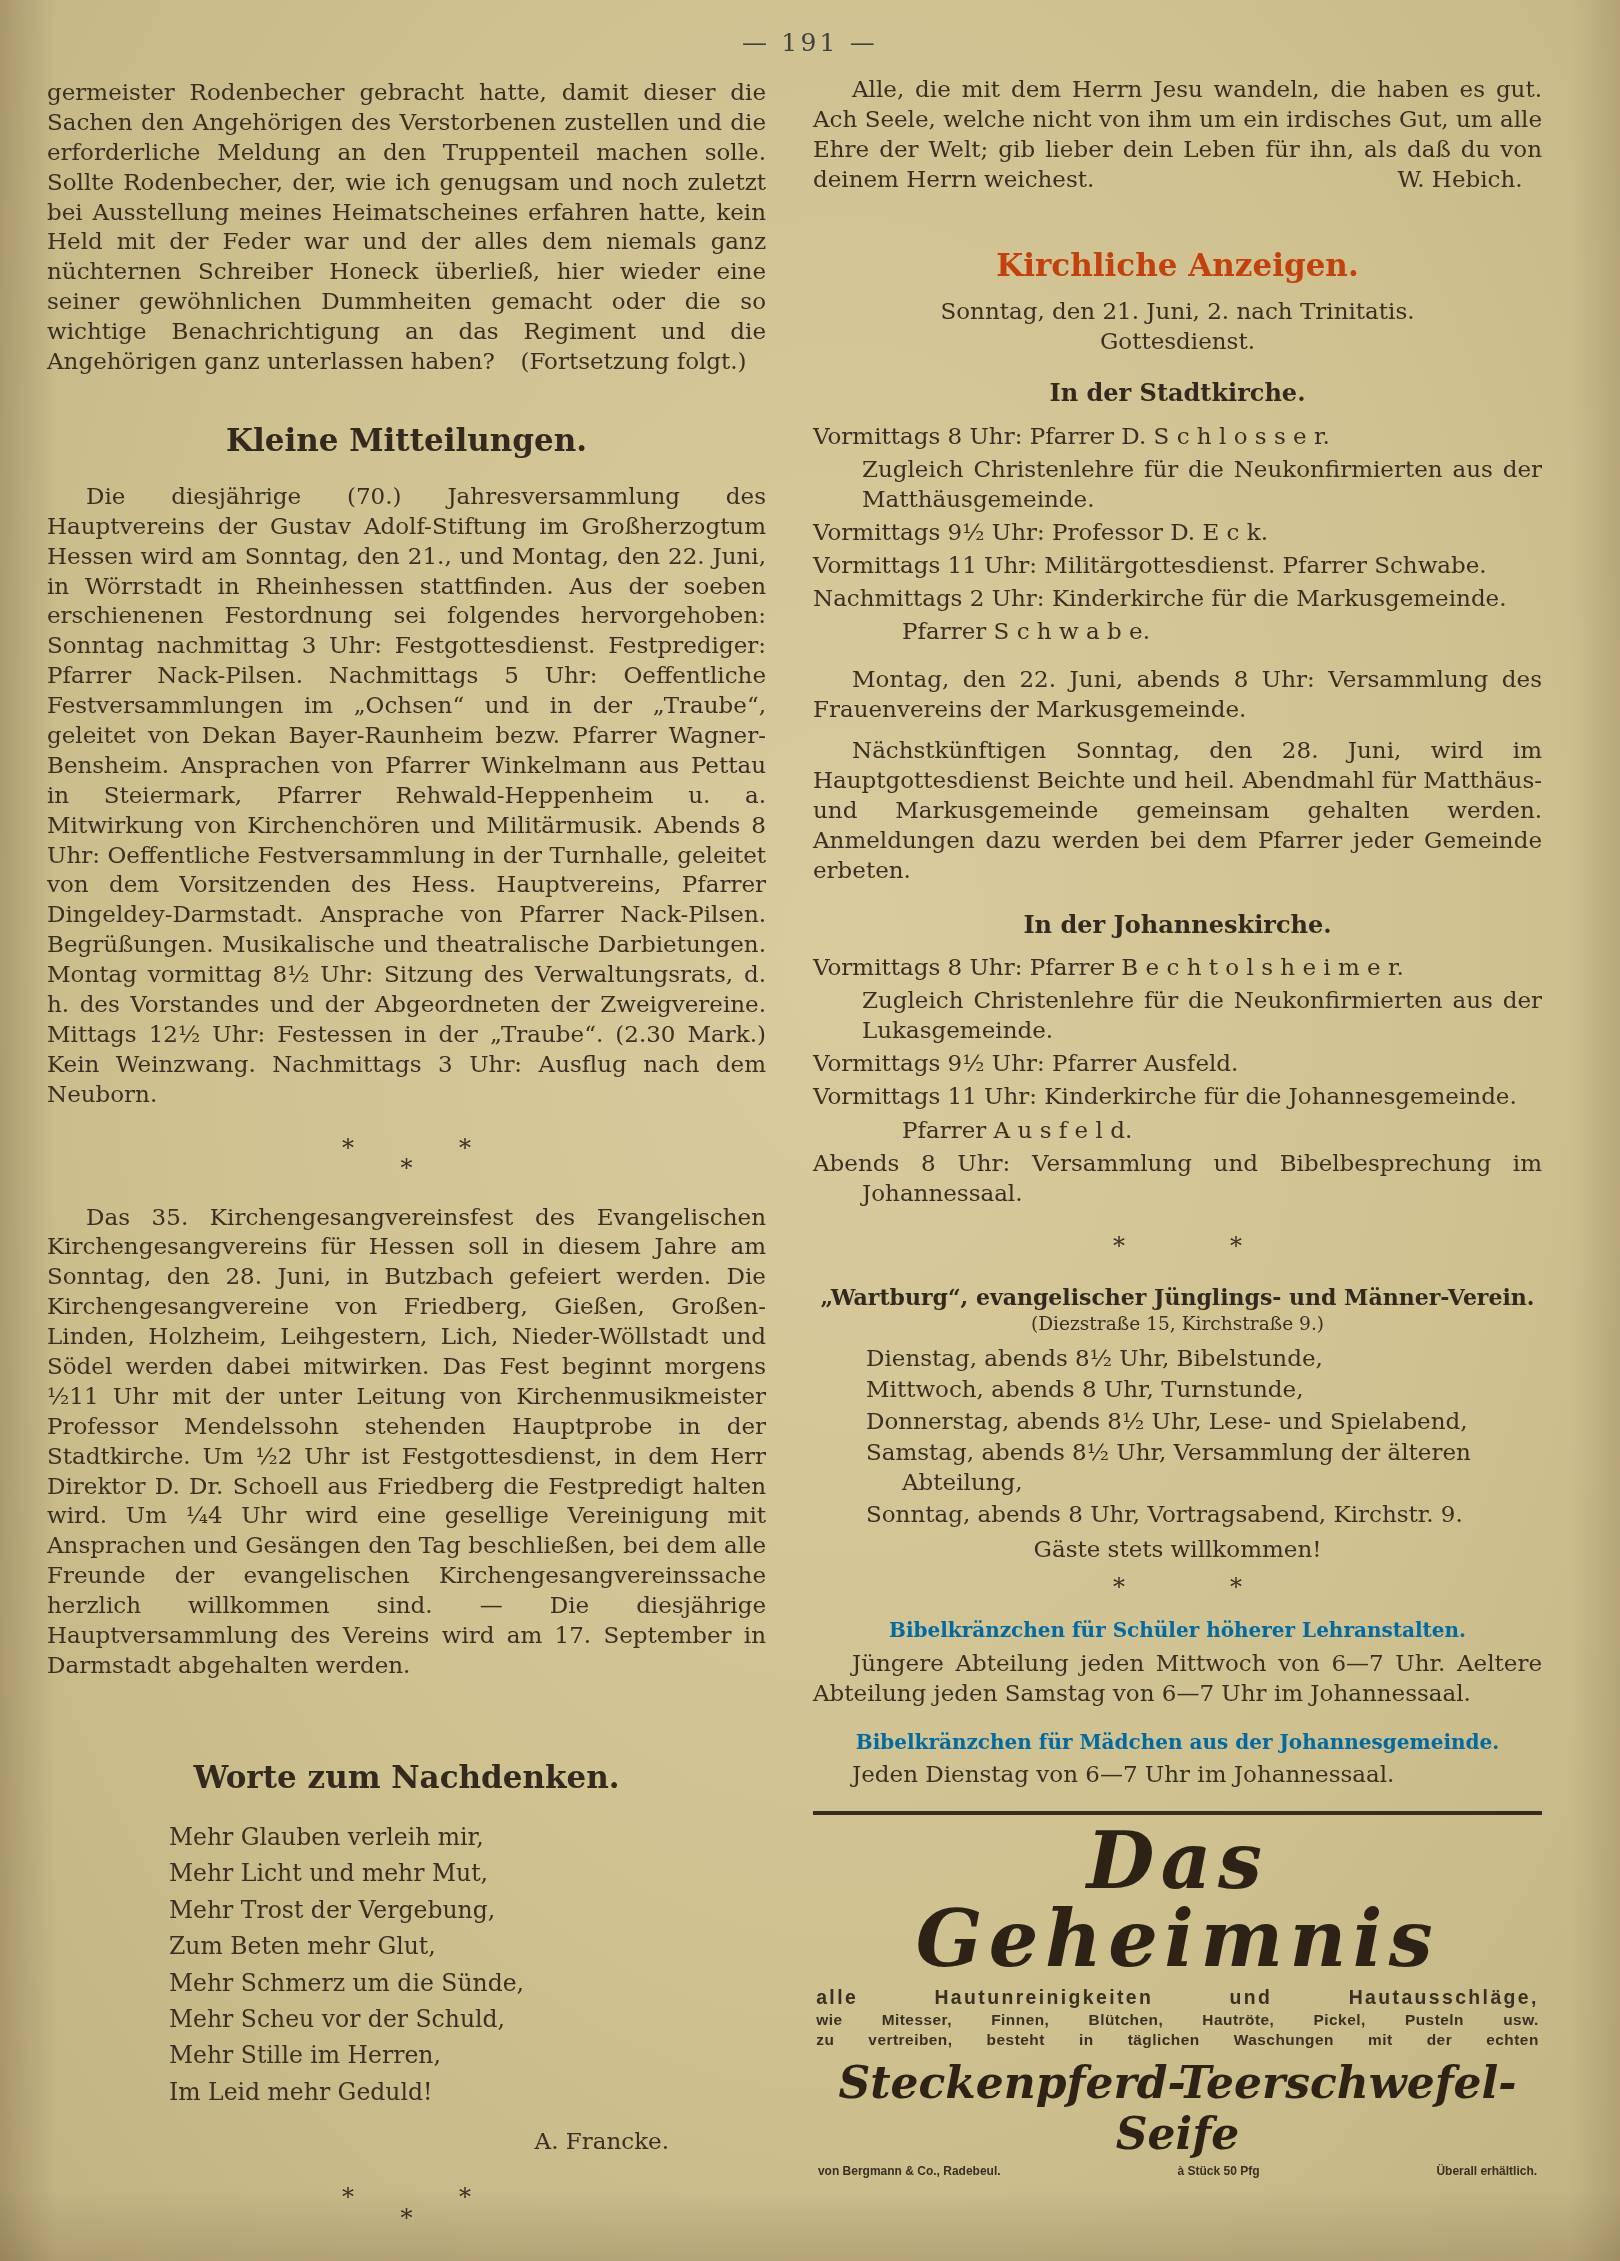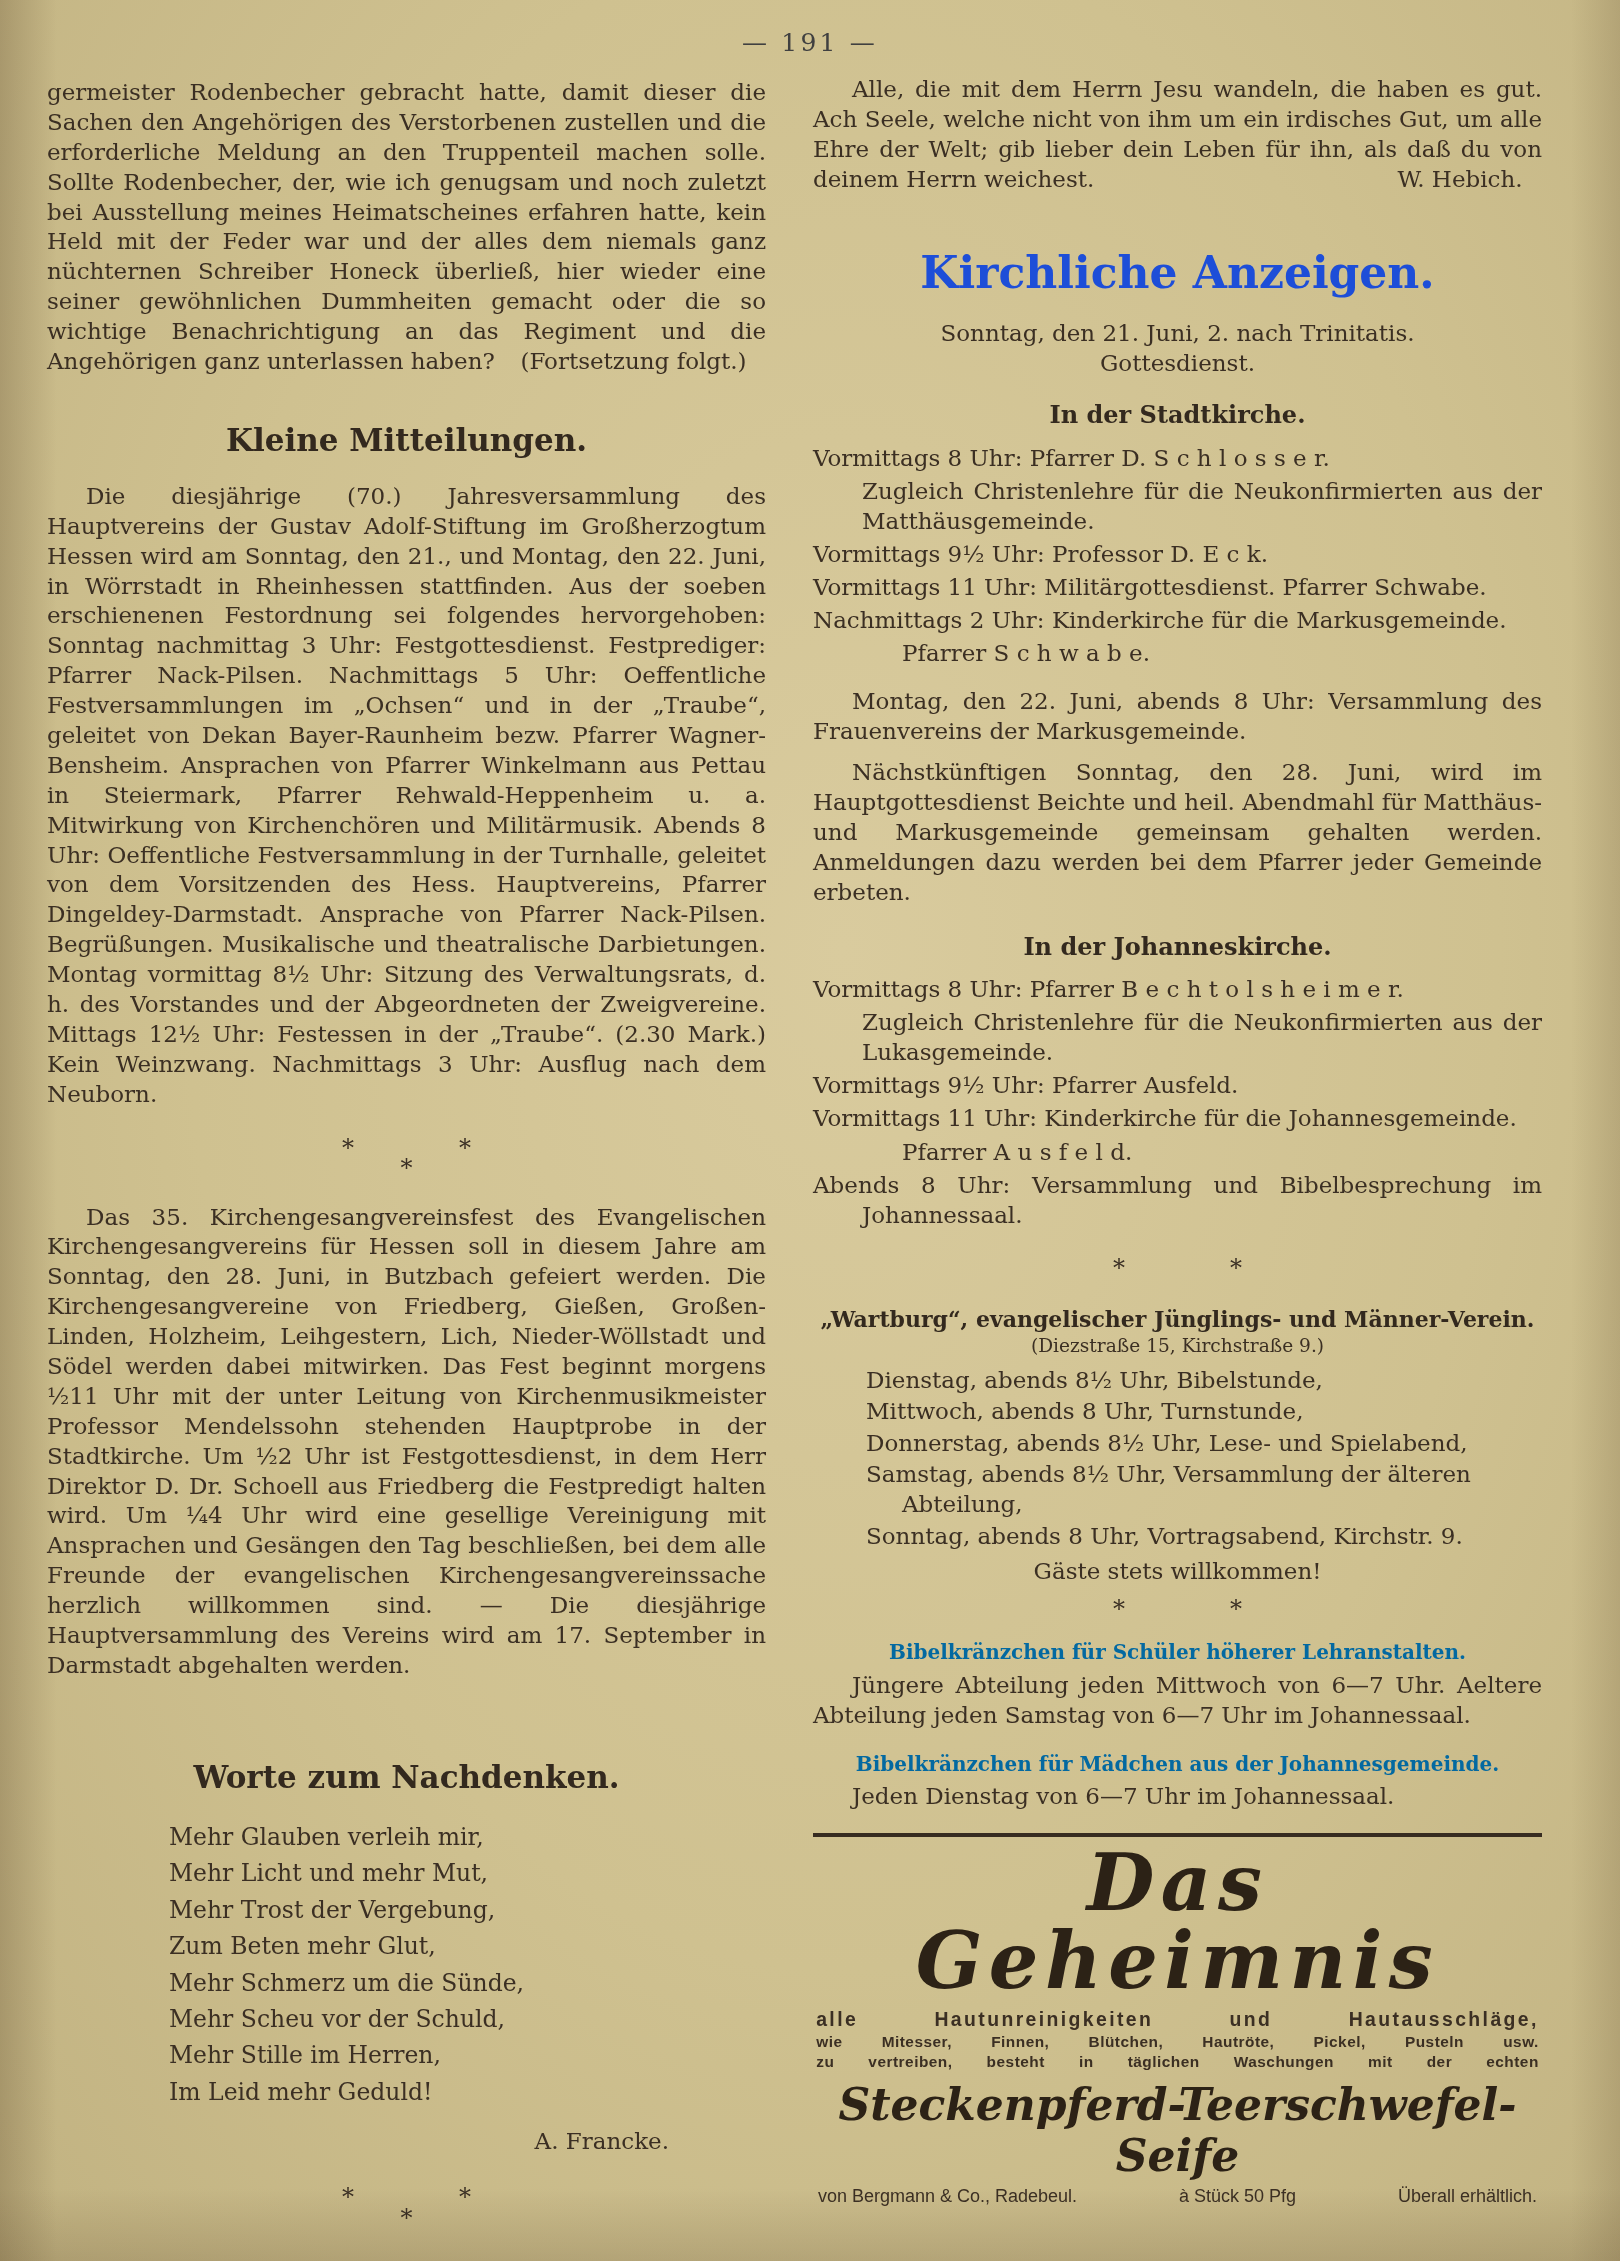--- a/index.html
+++ b/index.html
@@ -15,21 +15,21 @@
   .page-num{position:absolute;top:27.5px;left:0;width:100%;text-align:center;
     font-size:25px;letter-spacing:3.2px;color:#404040;}
   .col{position:absolute;}
   .col-left{left:47px;top:78px;width:719px;}
   .col-right{left:813px;top:75px;width:729px;}
   .body-text{font-size:23px;line-height:1.3;text-align:justify;margin:0;}
   .ind{text-indent:39px;}
   .para{font-size:23px;line-height:1.3;text-align:justify;text-indent:39px;margin:11.3px 0 0 0;}
   .closing{float:right;margin-right:19.4px;}
   .h-main{font-size:31px;font-weight:bold;text-align:center;margin:45px 0 24px 0;color:#33291e;}
-  .h-big{font-size:44px;font-weight:bold;text-align:center;margin:52px 0 22px 0;color:#1d4ed8;}
+  .h-big{font-size:31px;font-weight:bold;text-align:center;margin:52px 0 15px 0;color:#c2410c;}
   .h-sub{font-size:24px;font-weight:bold;text-align:center;margin:24px 0 14.6px 0;color:#33291e;}
   .center-line{font-size:23px;text-align:center;margin:4.9px 0;}
   .orn{margin:29px 0 24px 0;font-size:24px;color:#3a2f24;}
   .orn-row{display:flex;justify-content:center;gap:105px;line-height:0.8;}
   .orn-row2{text-align:center;line-height:0.8;margin-top:1.6px;}
   .hang{font-size:23px;line-height:1.3;text-align:justify;padding-left:49px;text-indent:-49px;margin:3.2px 0 0 0;}
   .cont{font-size:23px;line-height:1.3;text-align:justify;padding-left:49px;margin:3.2px 0 0 0;}
   .cont2{font-size:23px;line-height:1.3;padding-left:89px;margin:3.2px 0 0 0;}
   .gap-top{margin-top:18px;}
   .poem{margin:14.6px 0 0 122px;font-size:23.5px;line-height:1.55;}
@@ -44,21 +44,21 @@
   .ad{margin-top:1.6px;}
   .ad-title{font-size:78px;font-weight:bold;font-style:italic;letter-spacing:6.5px;
     text-align:center;margin:4.9px 0 8px 0;color:#2c2216;line-height:1.0;}
   .ad-line1{font-family:"Liberation Sans",sans-serif;font-weight:bold;font-size:19.4px;
     letter-spacing:2.4px;text-align:justify;text-align-last:justify;margin:0 3.2px;}
   .ad-line2,.ad-line3{font-family:"Liberation Sans",sans-serif;font-weight:bold;font-size:15.4px;
     letter-spacing:0.5px;text-align:justify;text-align-last:justify;margin:2.4px 3.2px;}
   .ad-product{font-size:44px;font-weight:bold;font-style:italic;text-align:center;
     margin:8px 0 4.9px 0;color:#2c2216;}
   .ad-footer{display:flex;justify-content:space-between;font-family:"Liberation Sans",sans-serif;
-    font-weight:normal;font-size:18px;margin:1.6px 4.9px 0 4.9px;}
+    font-weight:bold;font-size:12px;margin:1.6px 4.9px 0 4.9px;}
 </style>
 </head>
 <body>
 
 <div class="page-num">— 191 —</div>
 
 <div class="col col-left">
 
   <p class="body-text">
     <span>germeister Rodenbecher gebracht hatte, damit dieser die Sachen den Angehörigen des Verstorbenen zustellen und die erforderliche Meldung an den Truppenteil machen solle. Sollte Rodenbecher, der, wie ich genugsam und noch zuletzt bei Ausstellung meines Heimatscheines erfahren hatte, kein Held mit der Feder war und der alles dem niemals ganz nüchternen Schreiber Honeck überließ, hier wieder eine seiner gewöhnlichen Dummheiten gemacht oder die so wichtige Benachrichtigung an das Regiment und die Angehörigen ganz unterlassen haben?</span>

